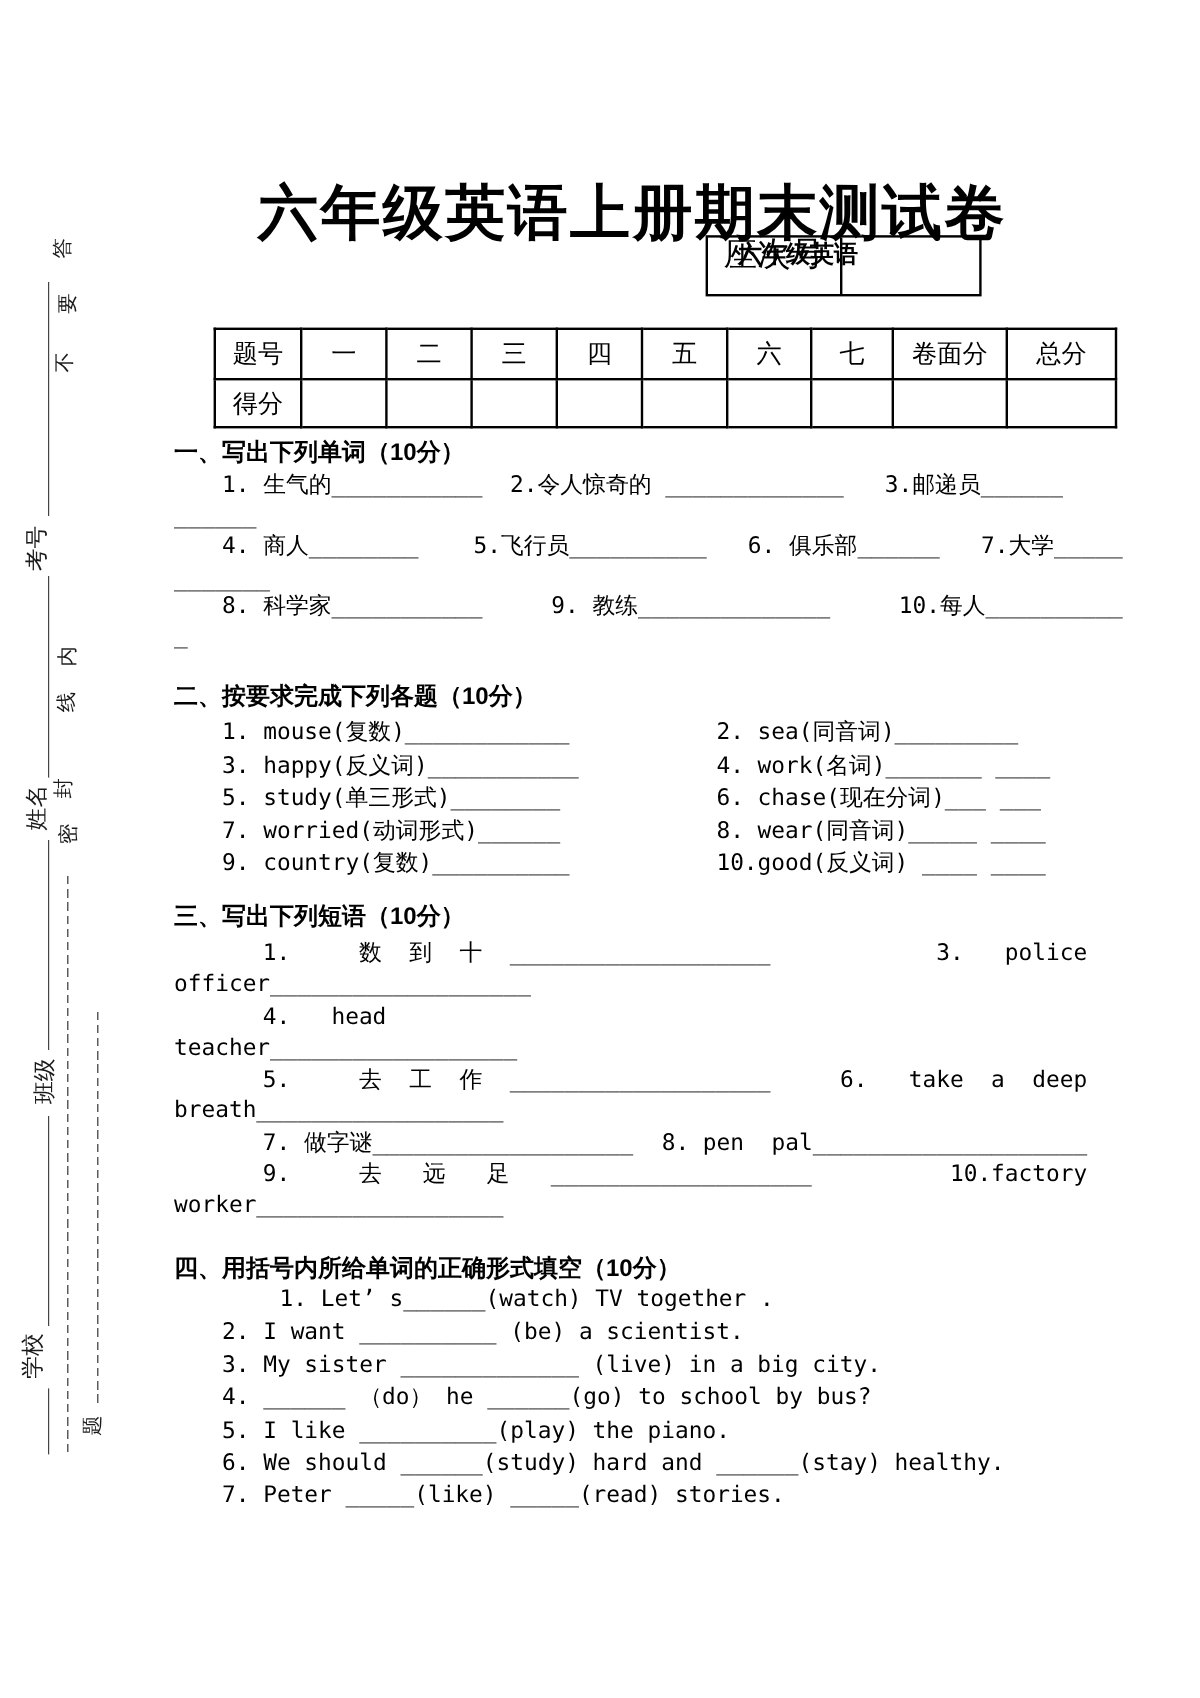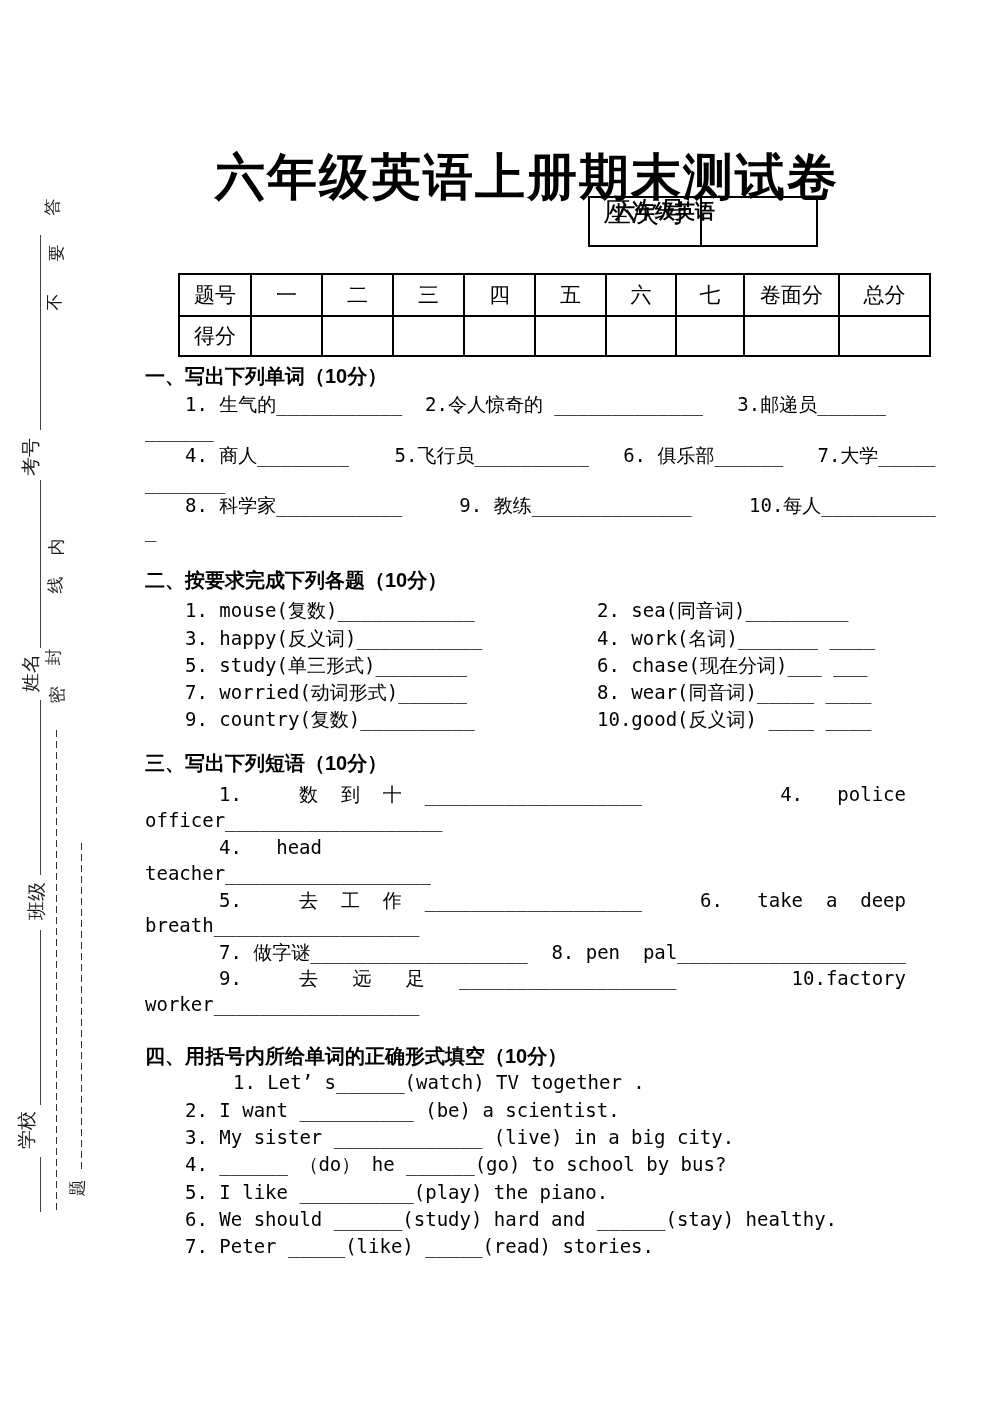--- a/index.html
+++ b/index.html
@@ -140,21 +140,21 @@
   <div class="line" style="left:185px;top:653px;">5. study(单三形式)________</div>
   <div class="line" style="left:597px;top:653px;">6. chase(现在分词)___ ___</div>
   <div class="line" style="left:185px;top:680px;">7. worried(动词形式)______</div>
   <div class="line" style="left:597px;top:680px;">8. wear(同音词)_____ ____</div>
   <div class="line" style="left:185px;top:707px;">9. country(复数)__________</div>
   <div class="line" style="left:597px;top:707px;">10.good(反义词) ____ ____</div>
 
   <div class="h-sec" style="top:750px;">三、写出下列短语（10分）</div>
   <div class="split" style="top:782px;">
     <span>1.     数  到  十  ___________________</span>
-    <span>4.   police</span>
+    <span>3.   police</span>
   </div>
   <div class="line" style="left:145px;top:808px;">officer___________________</div>
   <div class="split" style="top:835px;">
     <span>4.   head</span>
   </div>
   <div class="line" style="left:145px;top:861px;">teacher__________________</div>
   <div class="split" style="top:888px;text-align:center;">
     <span>5.     去  工  作  ___________________</span>
     <span>6.   take  a  deep</span>
   </div>

